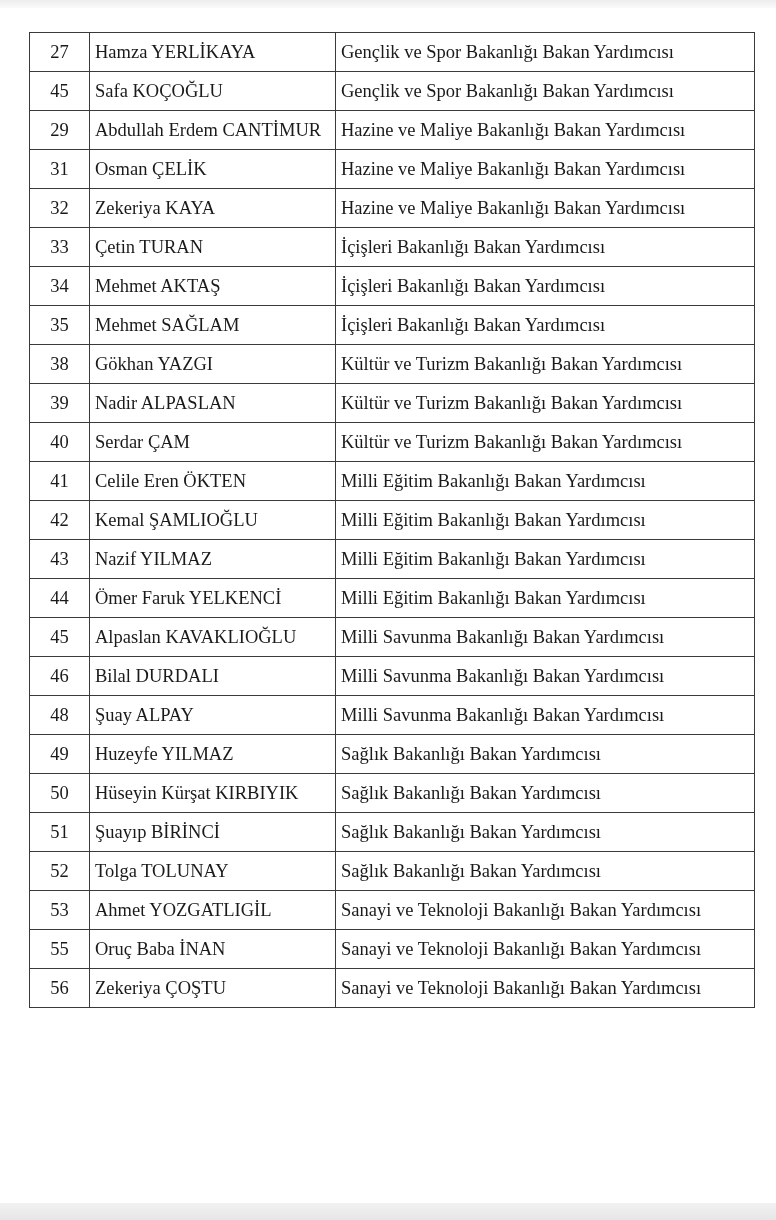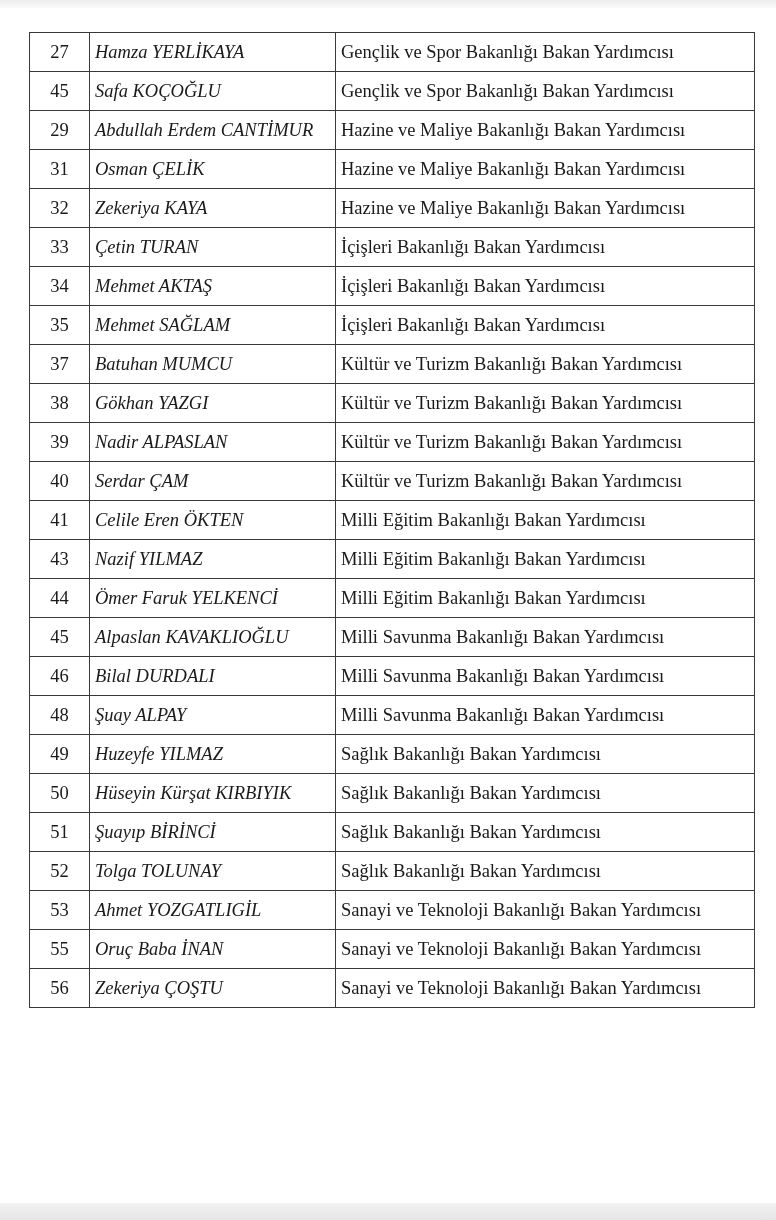--- a/index.html
+++ b/index.html
@@ -50,21 +50,20 @@
       overflow: hidden;
       vertical-align: middle;
     }
     td.col-no {
       width: 59px;
       text-align: center;
     }
     td.col-name {
       width: 240px;
       padding-left: 5px !important;
-      font-style: italic;
     }
     td.col-title {
       padding-left: 5px !important;
     }
   </style>
 </head>
 <body>
 
 <div class="top-strip"></div>
 
@@ -105,45 +104,45 @@
           <td class="col-no">34</td>
           <td class="col-name">Mehmet AKTAŞ</td>
           <td class="col-title">İçişleri Bakanlığı Bakan Yardımcısı</td>
         </tr>
       <tr>
           <td class="col-no">35</td>
           <td class="col-name">Mehmet SAĞLAM</td>
           <td class="col-title">İçişleri Bakanlığı Bakan Yardımcısı</td>
         </tr>
       <tr>
-          <td class="col-no">37</td>
-          <td class="col-name">Batuhan MUMCU</td>
-          <td class="col-title">Kültür ve Turizm Bakanlığı Bakan Yardımcısı</td>
-        </tr>
-      <tr>
           <td class="col-no">38</td>
           <td class="col-name">Gökhan YAZGI</td>
           <td class="col-title">Kültür ve Turizm Bakanlığı Bakan Yardımcısı</td>
         </tr>
       <tr>
           <td class="col-no">39</td>
           <td class="col-name">Nadir ALPASLAN</td>
           <td class="col-title">Kültür ve Turizm Bakanlığı Bakan Yardımcısı</td>
         </tr>
       <tr>
           <td class="col-no">40</td>
           <td class="col-name">Serdar ÇAM</td>
           <td class="col-title">Kültür ve Turizm Bakanlığı Bakan Yardımcısı</td>
         </tr>
       <tr>
           <td class="col-no">41</td>
           <td class="col-name">Celile Eren ÖKTEN</td>
           <td class="col-title">Milli Eğitim Bakanlığı Bakan Yardımcısı</td>
         </tr>
       <tr>
+          <td class="col-no">42</td>
+          <td class="col-name">Kemal ŞAMLIOĞLU</td>
+          <td class="col-title">Milli Eğitim Bakanlığı Bakan Yardımcısı</td>
+        </tr>
+      <tr>
           <td class="col-no">43</td>
           <td class="col-name">Nazif YILMAZ</td>
           <td class="col-title">Milli Eğitim Bakanlığı Bakan Yardımcısı</td>
         </tr>
       <tr>
           <td class="col-no">44</td>
           <td class="col-name">Ömer Faruk YELKENCİ</td>
           <td class="col-title">Milli Eğitim Bakanlığı Bakan Yardımcısı</td>
         </tr>
       <tr>

